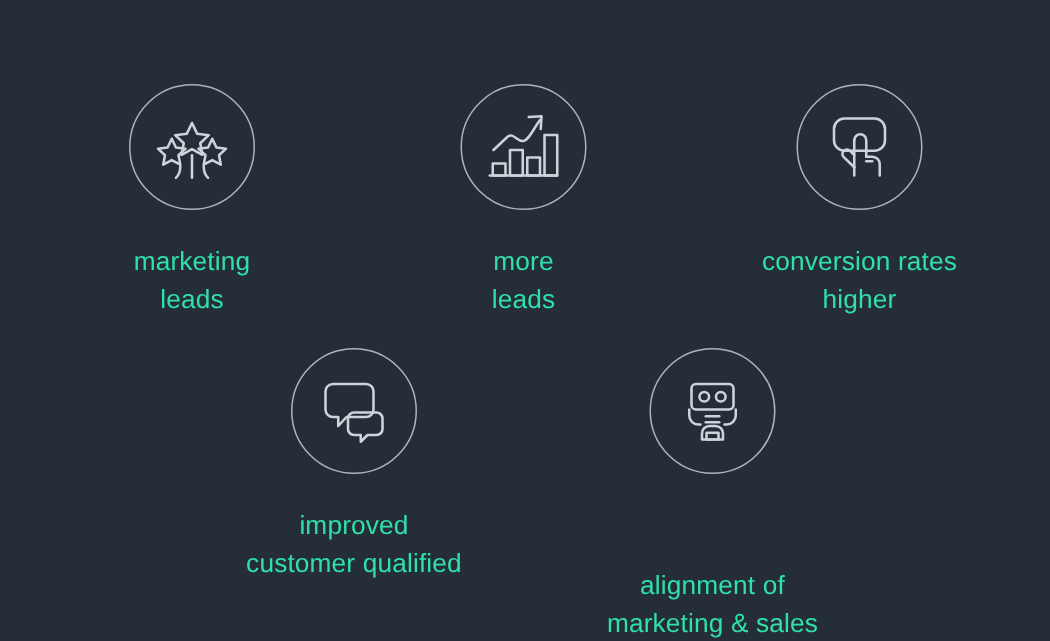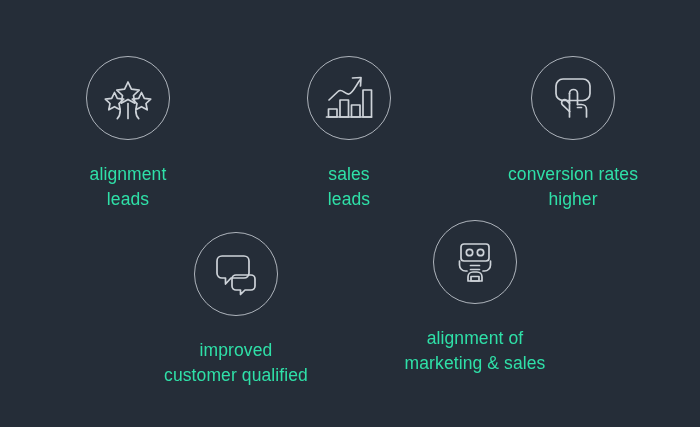--- a/index.html
+++ b/index.html
@@ -28,21 +28,21 @@
     align-items:center;
     width:240px;
   }
 
   
   .benefit-item.pos-0 { left: 8px;   top: 56px; }
   .benefit-item.pos-1 { left: 229px; top: 56px; }
   .benefit-item.pos-2 { left: 453px; top: 56px; }
   
   .benefit-item.pos-3 { left: 116px; top: 232px; justify-content: flex-end; }
-  .benefit-item.pos-4 { left: 355px; top: 220px; }
+  .benefit-item.pos-4 { left: 355px; top: 232px; gap: 40px; }
 
   .icon-circle {
     width:84px;
     height:84px;
     border-radius:50%;
     border:1.3px solid #aeb4bc;
     display:flex;
     align-items:center;
     justify-content:center;
     flex:0 0 auto;
@@ -92,21 +92,21 @@
 
           <polygon points="38.5,19.5 41.3,25.3 47.7,26.1 43,30.5 44.2,36.8 38.5,33.7 32.8,36.8 34,30.5 29.3,26.1 35.7,25.3"></polygon>
 
           <path d="M25,30.5 L25,45.5"></path>
           <path d="M17.2,37.8 C17.2,41.5 16.2,43.8 14.3,45.6"></path>
           <path d="M32.8,37.8 C32.8,41.5 33.8,43.8 35.7,45.6"></path>
         </svg>
       </span>
     </div>
     <div class="benefit-caption">
-      <span class="caption-line">alignment</span>
+      <span class="caption-line">marketing</span>
       <span class="caption-line">leads</span>
     </div>
   </div>
 
   <div class="benefit-item pos-1">
     <div class="icon-circle">
       <span>
         <svg viewBox="0 0 50 50">
 
           <path d="M2.5,44 L47.5,44"></path>
@@ -116,21 +116,21 @@
           <rect x="27.5" y="32" width="8.5" height="12"></rect>
           <rect x="39" y="17" width="8.5" height="27"></rect>
 
           <path d="M5,27 L14,18.5 C18,14.5 21,22 25,21 C29,20 31.5,13 36,7"></path>
 
           <path d="M28.5,5 L37,4.5 L36.5,13"></path>
         </svg>
       </span>
     </div>
     <div class="benefit-caption">
-      <span class="caption-line">sales</span>
+      <span class="caption-line">more</span>
       <span class="caption-line">leads</span>
     </div>
   </div>
 
   <div class="benefit-item pos-2">
     <div class="icon-circle">
       <span>
         <svg viewBox="0 0 50 50">
 
           <path d="M15,6 L35,6 C38.9,6 42,9.1 42,13 L42,20.5 C42,24.4 38.9,27.5 35,27.5 L15,27.5 C11.1,27.5 8,24.4 8,20.5 L8,13 C8,9.1 11.1,6 15,6 Z"></path>

